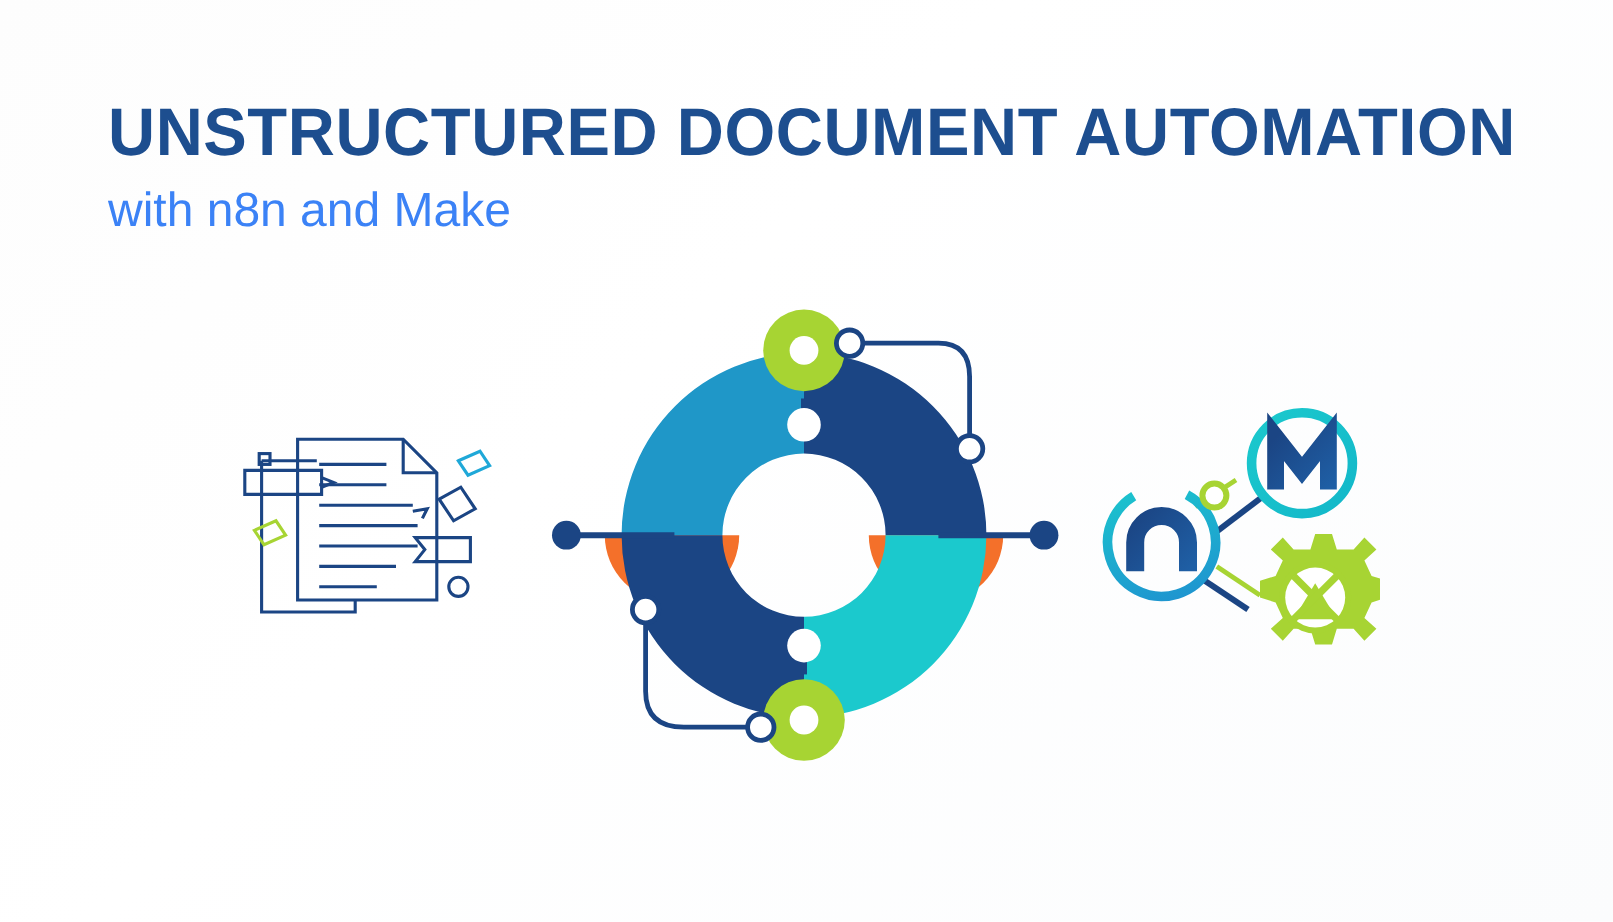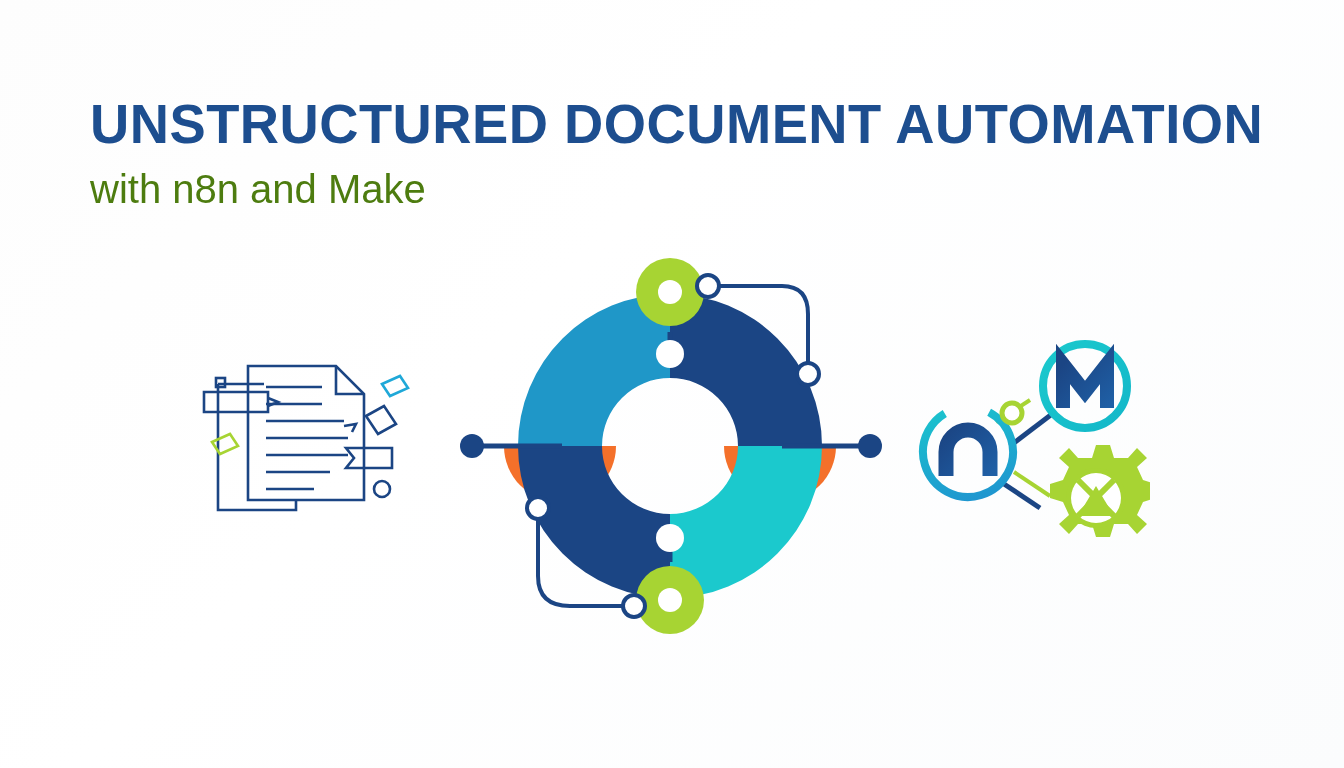--- a/index.html
+++ b/index.html
@@ -18,41 +18,41 @@
 
   #slide {
     position: absolute;
     inset: 0;
   }
 
   
   .heading-block {
     position: absolute;
     left: 90px;
-    top: 93px;
+    top: 79px;
     width: 1170px;
   }
   .slide-title {
     font-family: "Liberation Sans Narrow", "Liberation Sans", sans-serif;
     font-weight: bold;
     font-size: 56px;
     line-height: 62px;
     letter-spacing: 0.5px;
     color: #1d4e8f;
     margin: 0;
     white-space: nowrap;
     transform: scaleX(0.97);
     transform-origin: left center;
   }
   .slide-subtitle {
     font-family: "Liberation Sans", sans-serif;
     font-weight: normal;
     font-size: 40px;
     line-height: 48px;
-    color: #4d7c0f;
+    color: #3b82f6;
     margin: 10px 0 0 0;
     white-space: nowrap;
   }
 
   
   .graphic-row {
     position: absolute;
     left: 0;
     top: 236px;
     width: 1344px;

